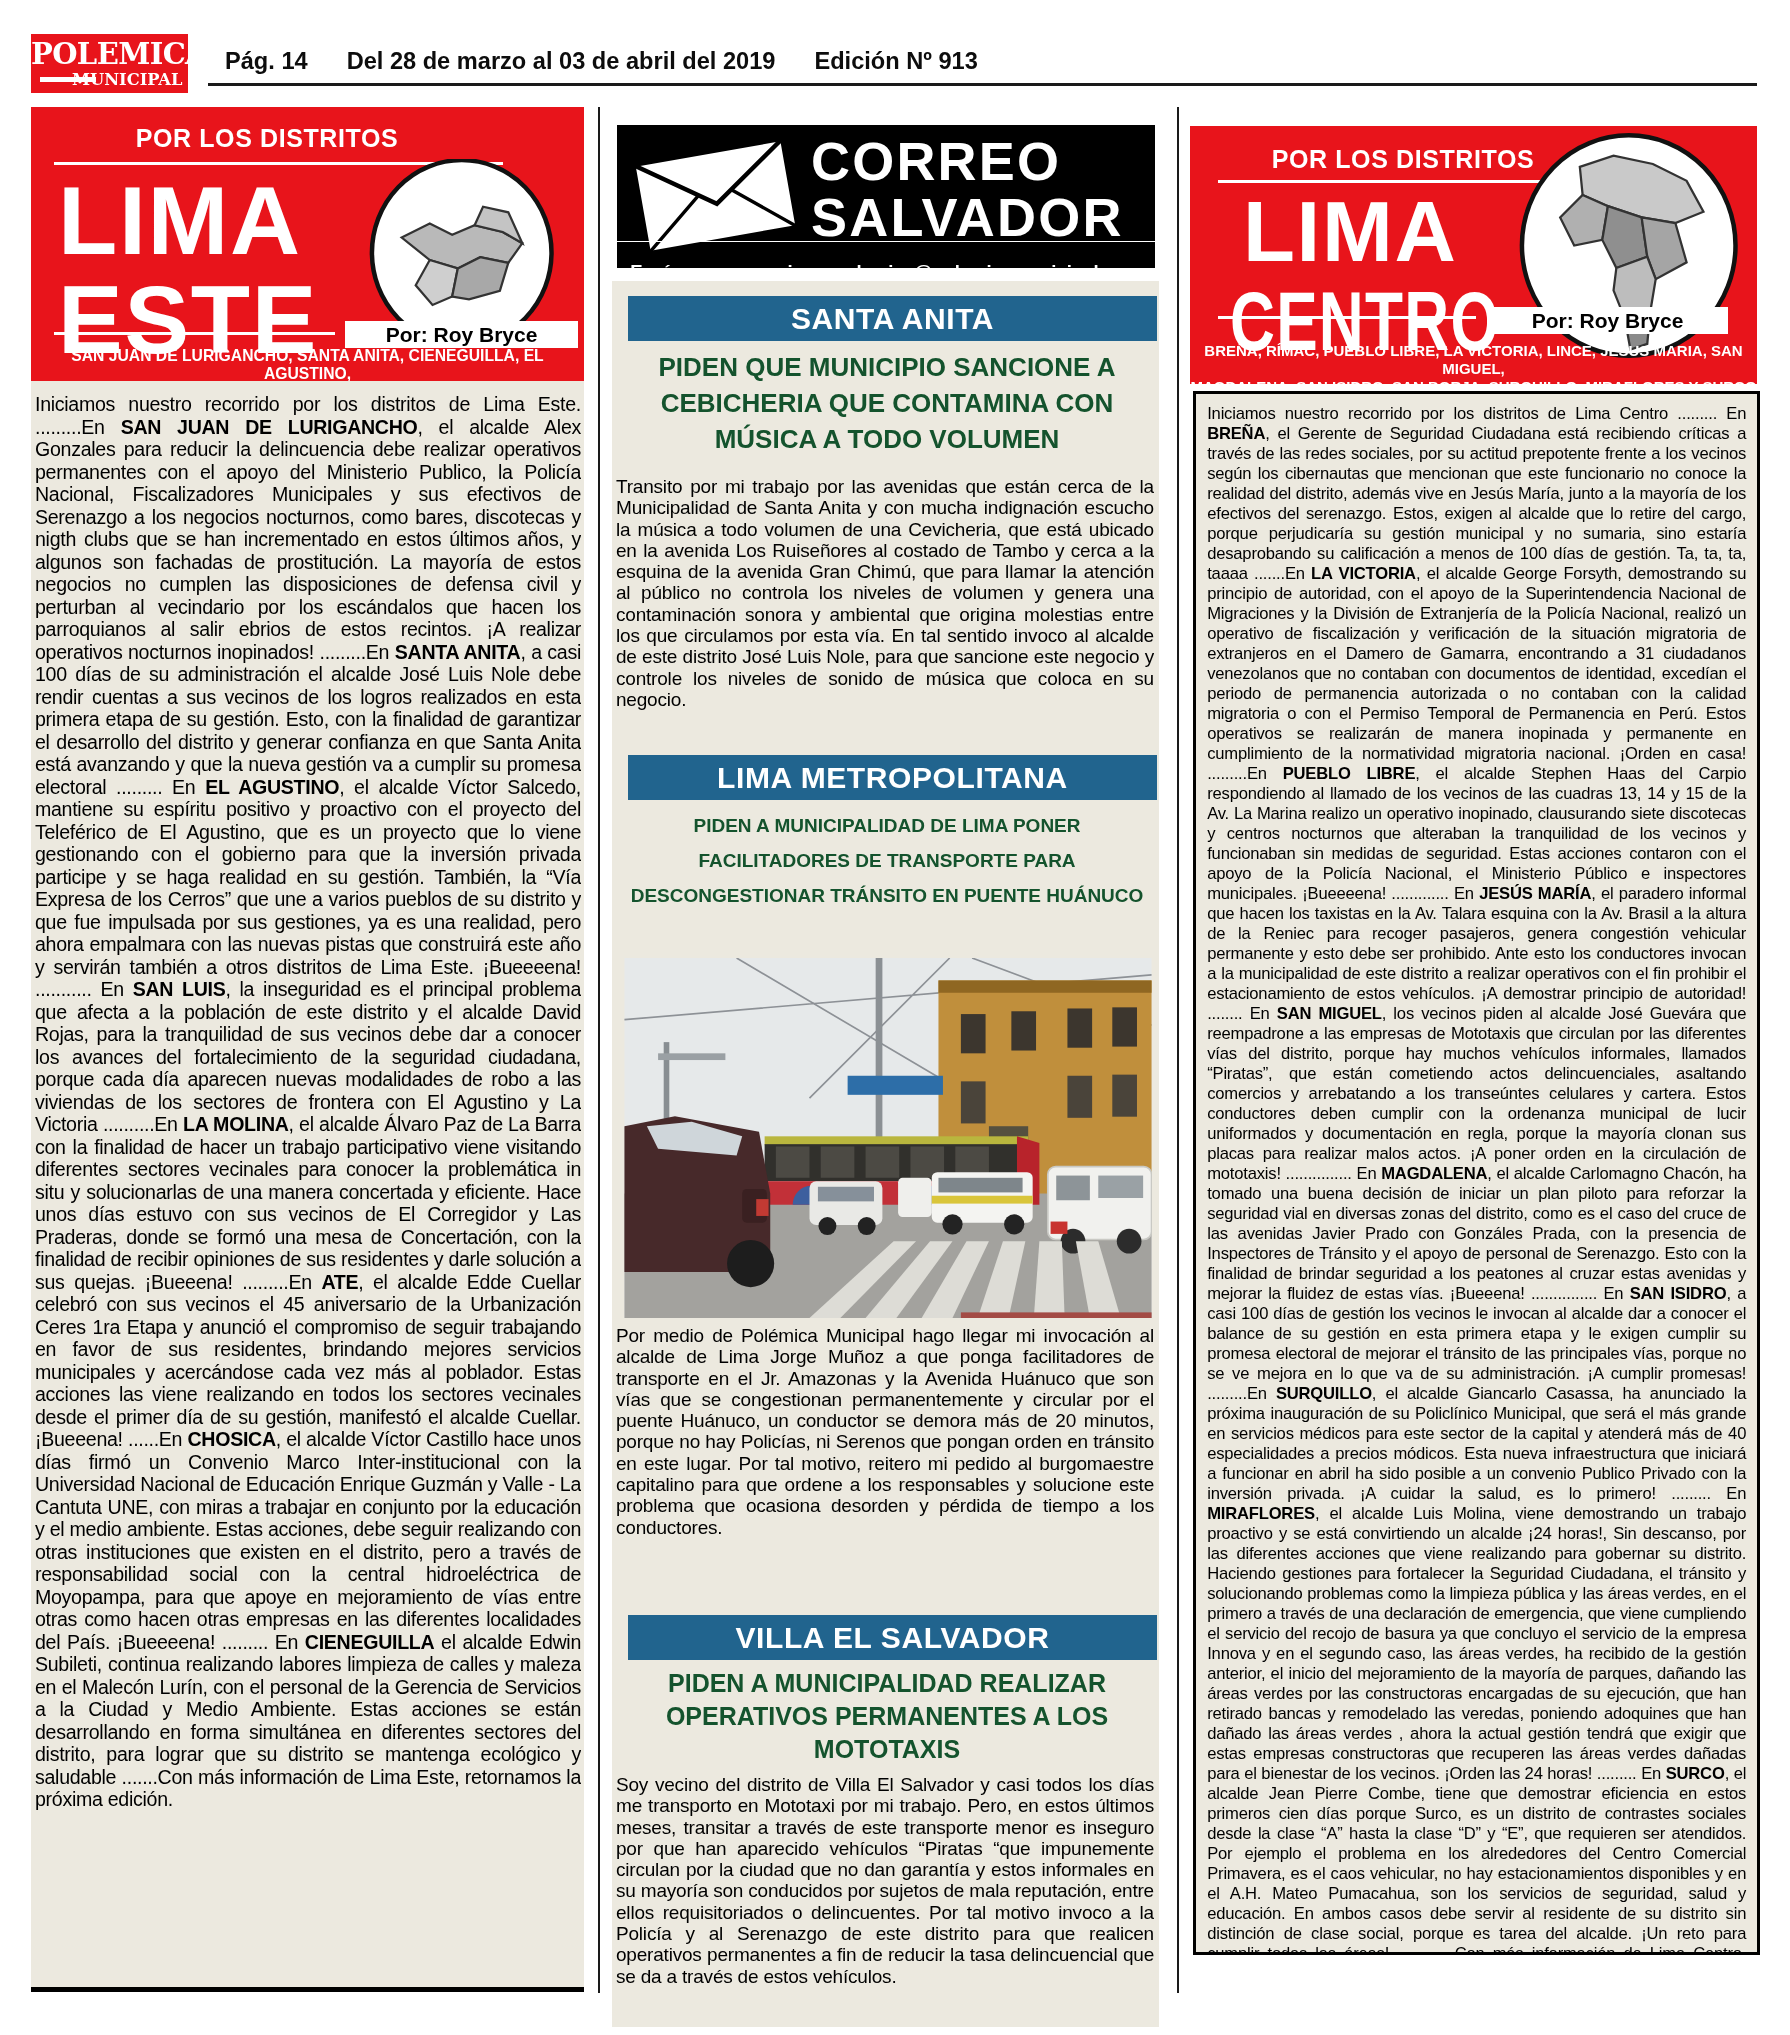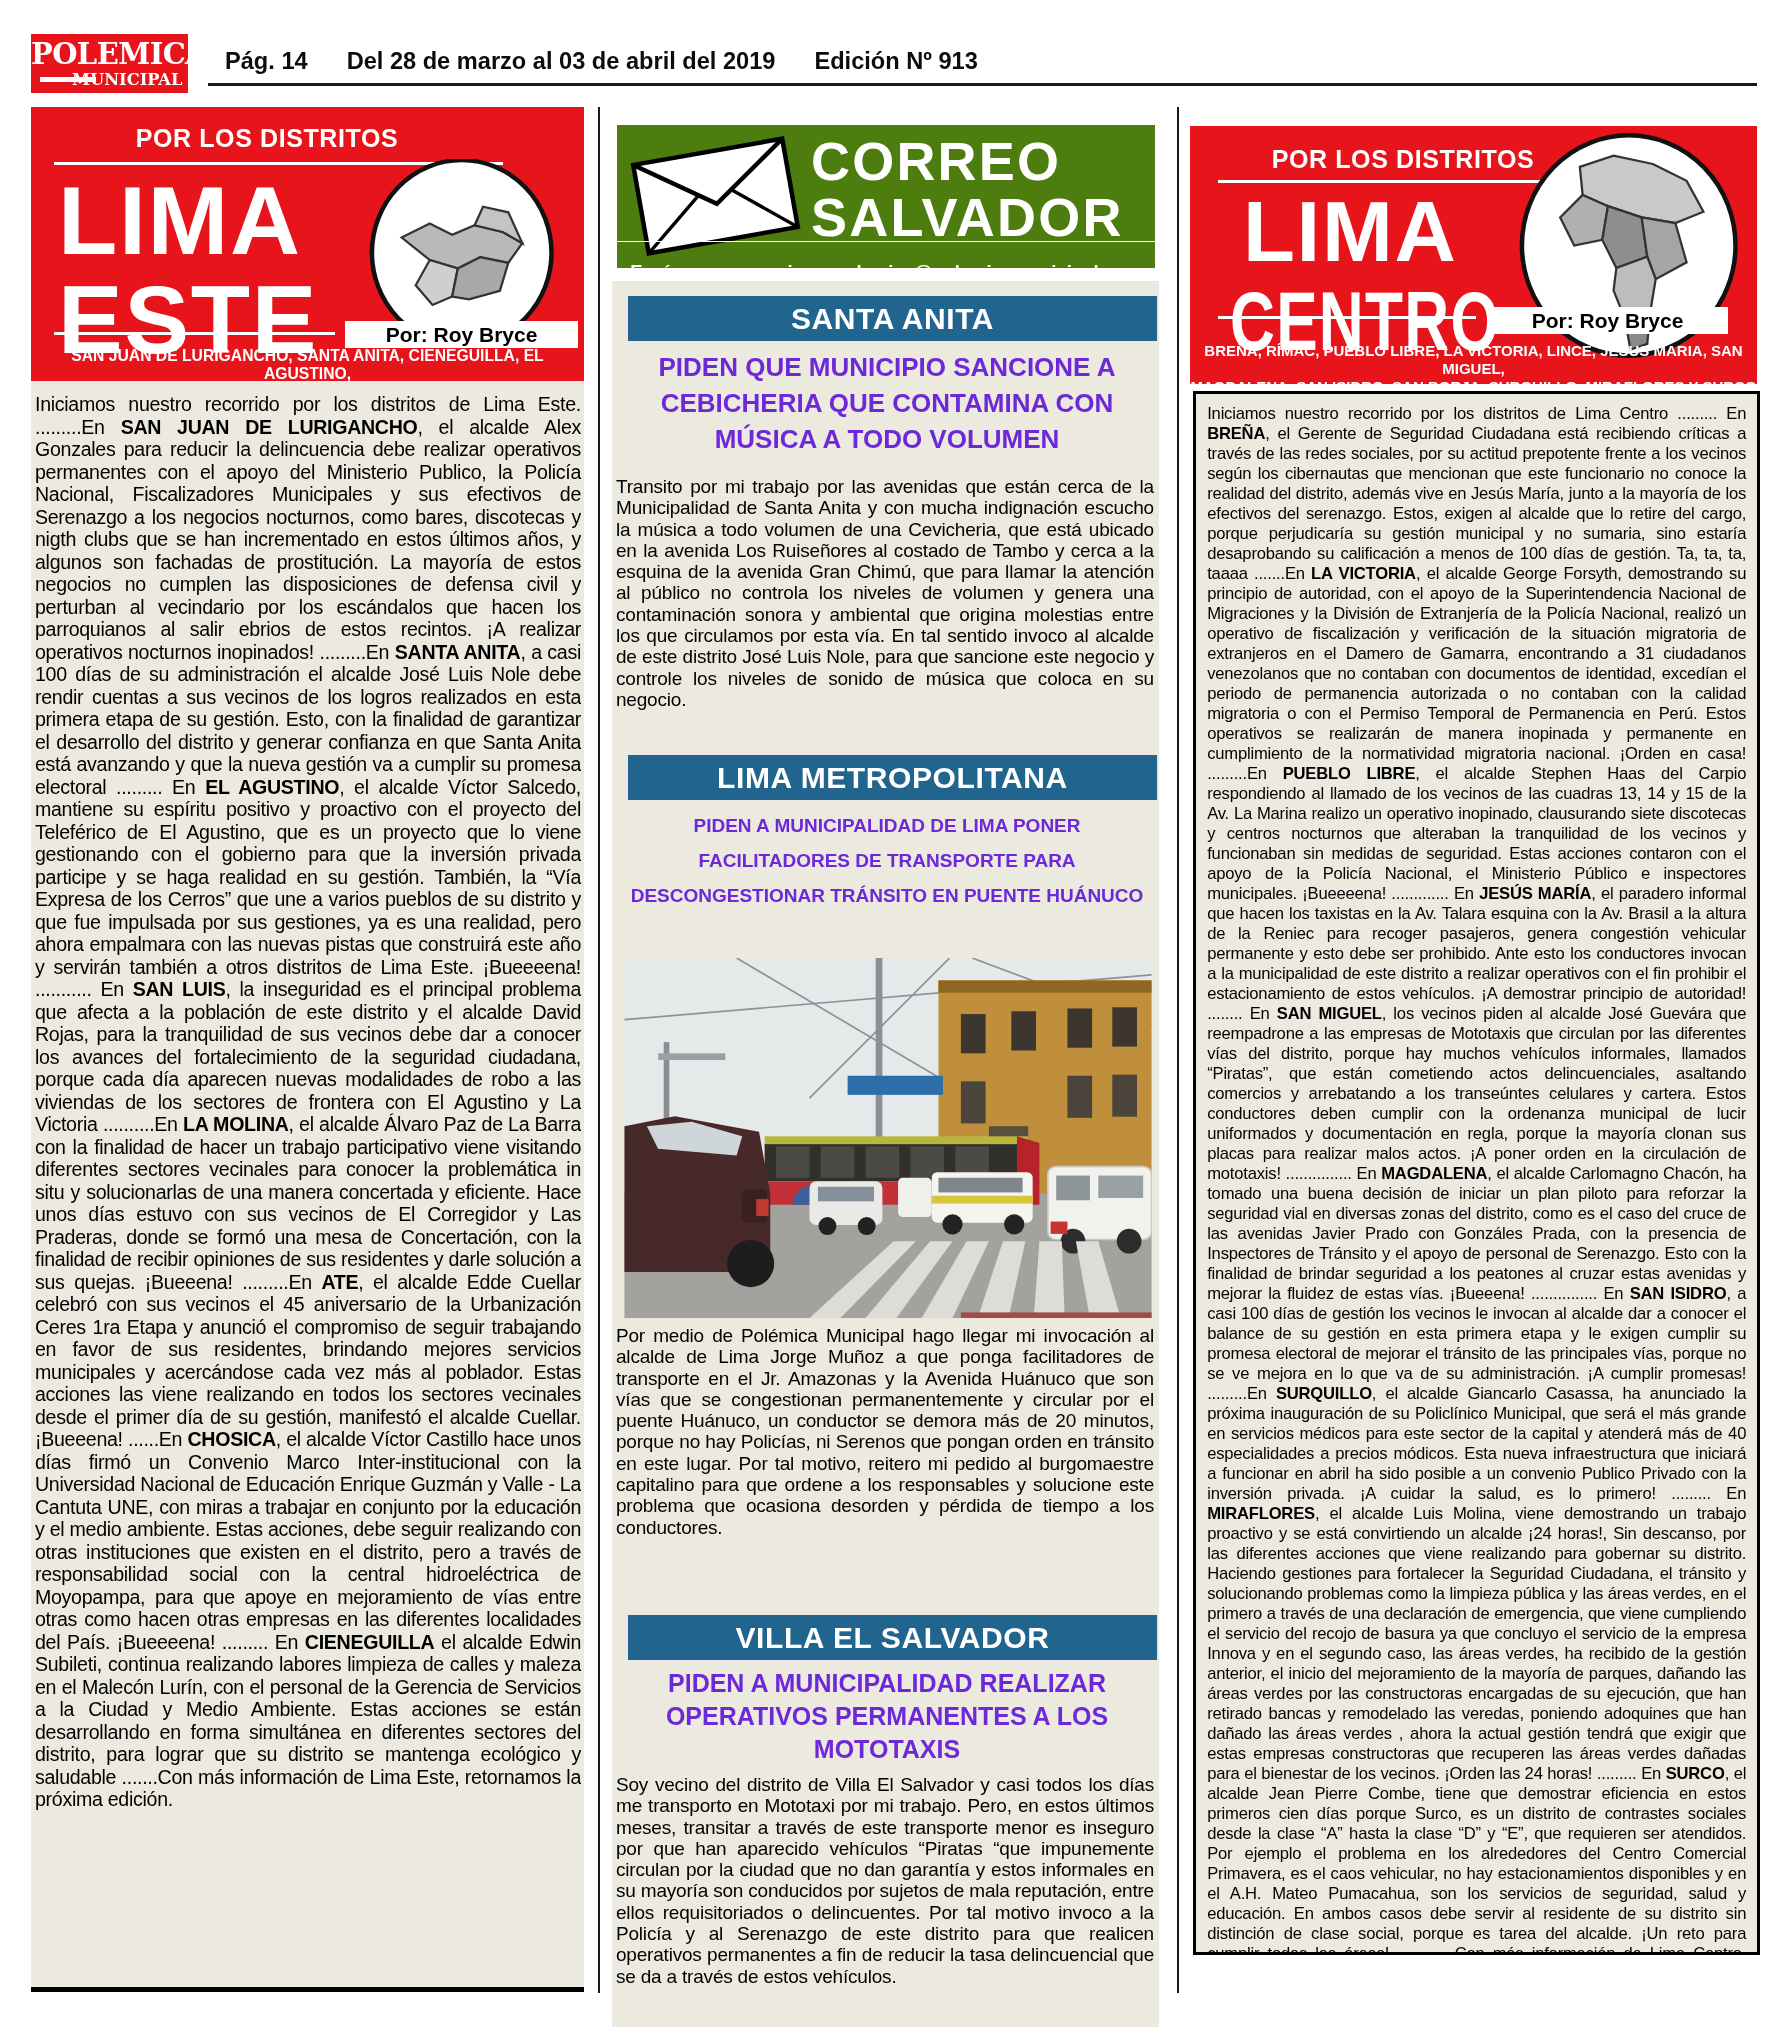--- a/index.html
+++ b/index.html
@@ -14,24 +14,24 @@
   .cream{background:var(--cream);}
   .redbox{background:var(--red);color:#fff;overflow:hidden;}
   .kicker{font-weight:bold;text-align:center;letter-spacing:0.6px;}
   .wrule{background:#fff;}
   .bigtitle{font-weight:bold;line-height:1;letter-spacing:1.7px;white-space:nowrap;}
   .byline{background:#fff;color:#000;font-weight:bold;text-align:center;}
   .districts{color:#fff;font-weight:bold;text-align:center;width:100%;}
   .districts span{display:block;}
   .bodytext{text-align:justify;color:#000000;}
   .bodytext b{font-weight:bold;}
-  .blackbox{background:#4d7c0f;color:#fff;overflow:hidden;}
+  .blackbox{background:#000000;color:#fff;overflow:hidden;}
   .mast{font-weight:bold;letter-spacing:2.2px;line-height:1;white-space:nowrap;}
   .bar{background:var(--blue);color:#fff;font-weight:bold;text-align:center;overflow:hidden;letter-spacing:0.6px;}
-  .headline{font-weight:bold;text-align:center;color:#6d28d9;}
+  .headline{font-weight:bold;text-align:center;color:#14532d;}
   .hrule{background:#1a1a1a;}
   .logo-serif{font-family:"DejaVu Serif", serif;font-weight:bold;color:#fff;}
   .hdrinfo{font-weight:bold;font-size:23.6px;color:#0d0d0d;white-space:nowrap;}
   .hdrinfo span{margin-right:39px;}
 </style>
 </head>
 <body>
 
 <div class="page">
 

